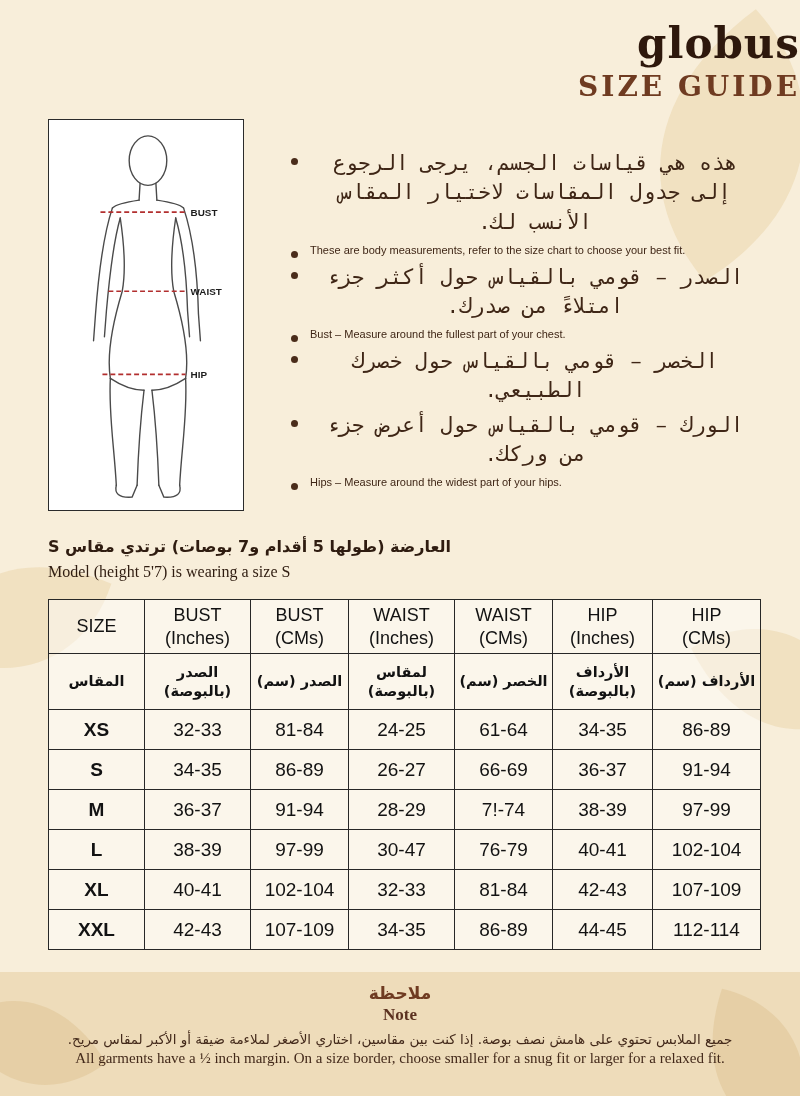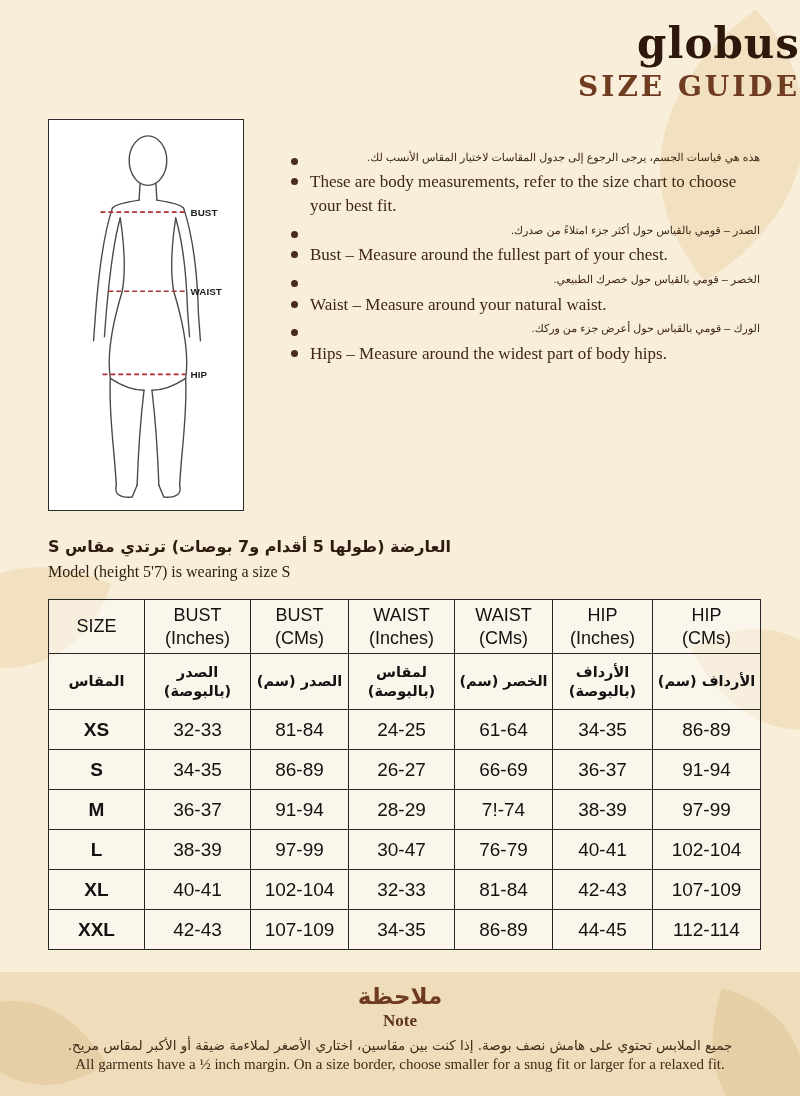--- a/index.html
+++ b/index.html
@@ -33,22 +33,22 @@
   .measure-line { fill:none; stroke:#b22f2f; stroke-width:1.7; stroke-dasharray:5 3; }
   .measure-label { font:bold 10px "Liberation Sans", sans-serif; fill:#1d1d1d; }
 
   .instructions { flex:1; padding-top:26px; color:#3f2616; }
   .instr-group + .instr-group { }
   .instr-item { position:relative; padding-left:22px; line-height:1.4; margin-top:5px; }
   .instr-item::before {
     content:""; position:absolute; left:3px; top:8px;
     width:7px; height:7px; border-radius:50%; background:#4a2c1a;
   }
-  .instr-ar { direction:rtl; text-align:right; font-family:Liberation Sans, sans-serif; font-size:11px; }
-  .instr-en { font-family:Liberation Serif, serif; font-size:17px; }
+  .instr-ar { direction:rtl; text-align:center; font-family:Liberation Mono, monospace; font-size:21px; }
+  .instr-en { font-family:Liberation Sans, sans-serif; font-size:11px; }
 
   
   .model-note { padding:26px 40px 0 48px; color:#2f1c10; }
   .model-note .ar {
     direction:rtl; text-align:left; font-family:"DejaVu Sans", sans-serif;
     font-size:16px;
     font-weight:bold;
   }
   .model-note .en { font-family:"Liberation Serif", serif; font-size:16px; margin-top:7px; }
 
@@ -72,21 +72,21 @@
   .cell-line { display:block; }
 
   
   .footer-note {
     position:absolute; left:0; bottom:0; width:800px; height:124px;
     background:#eedcba; text-align:center; padding-top:11px;
   }
   .footer-inner { position:relative; z-index:1; }
   .note-title-ar {
     font-family:"DejaVu Sans", sans-serif; font-weight:bold;
-    font-size:23px; color:#6f3b21;
+    font-size:17px; color:#6f3b21;
   }
   .note-title-en {
     font-family:"Liberation Serif", serif; font-weight:bold;
     font-size:17px; color:#5c3220; margin-top:2px;
   }
   .note-body-ar {
     direction:rtl; font-family:"DejaVu Sans", sans-serif;
     font-size:13.5px; color:#43291a; margin-top:6px; padding:0 24px;text-align:center;
   }
   .note-body-en {
@@ -156,25 +156,24 @@
         <div class="instr-group">
           <div class="instr-item instr-ar" lang="ar">هذه هي قياسات الجسم، يرجى الرجوع إلى جدول المقاسات لاختيار المقاس الأنسب لك.</div>
           <div class="instr-item instr-en">These are body measurements, refer to the size chart to choose your best fit.</div>
         </div>
         <div class="instr-group">
           <div class="instr-item instr-ar" lang="ar">الصدر – قومي بالقياس حول أكثر جزء امتلاءً من صدرك.</div>
           <div class="instr-item instr-en">Bust – Measure around the fullest part of your chest.</div>
         </div>
         <div class="instr-group">
           <div class="instr-item instr-ar" lang="ar">الخصر – قومي بالقياس حول خصرك الطبيعي.</div>
-          <div class="instr-item instr-en">Waist – Measure around your natural waist.</div>
         </div>
         <div class="instr-group">
           <div class="instr-item instr-ar" lang="ar">الورك – قومي بالقياس حول أعرض جزء من وركك.</div>
-          <div class="instr-item instr-en">Hips – Measure around the widest part of body hips.</div>
+          <div class="instr-item instr-en">Hips – Measure around the widest part of your hips.</div>
         </div>
       </div>
     </div>
 
     <div class="model-note">
       <div class="ar" lang="ar">العارضة (طولها 5 أقدام و7 بوصات) ترتدي مقاس S</div>
       <div class="en">Model (height 5'7) is wearing a size S</div>
     </div>
 
     <div class="table-wrap">

